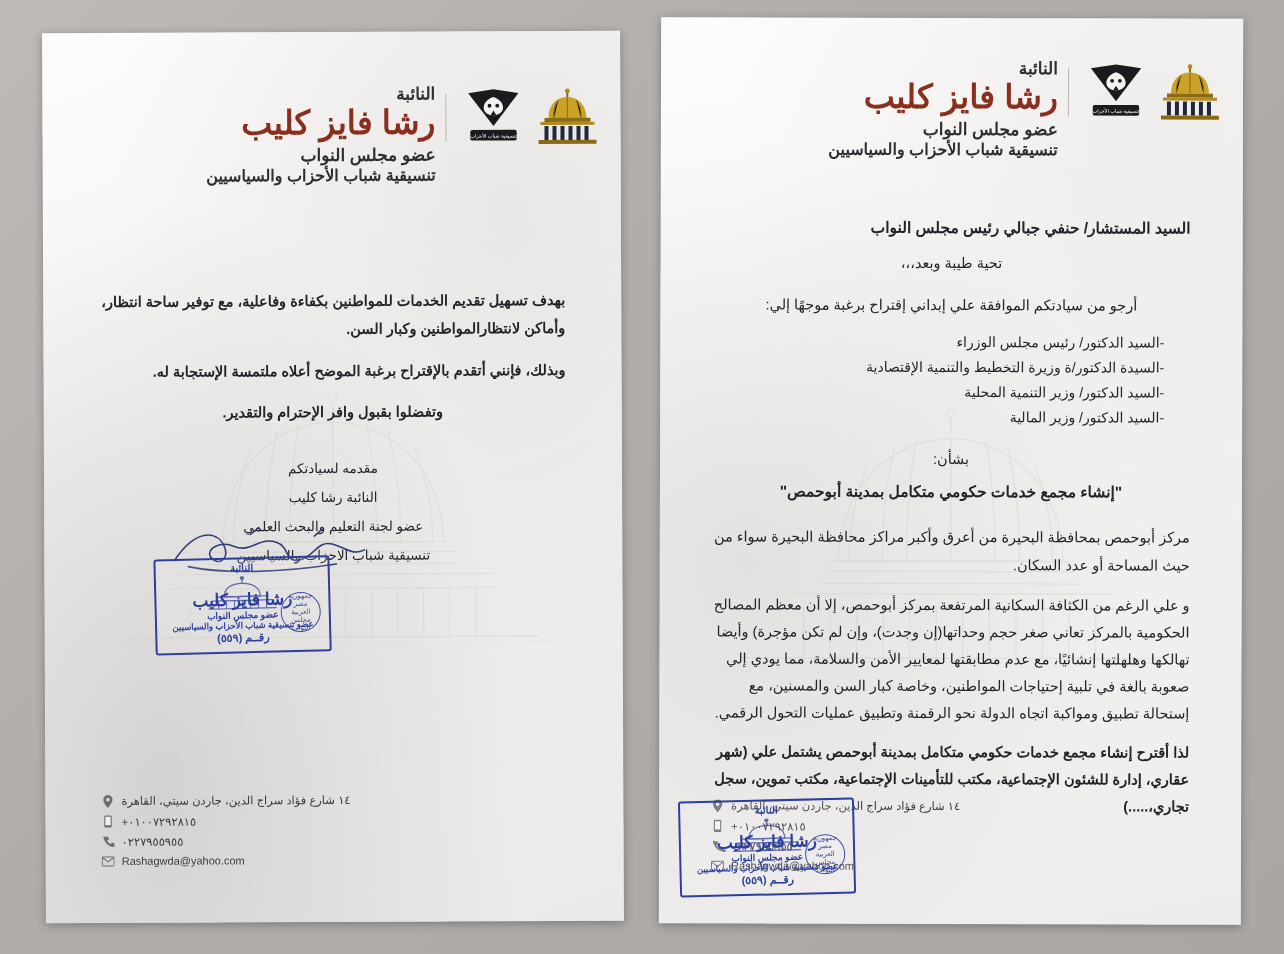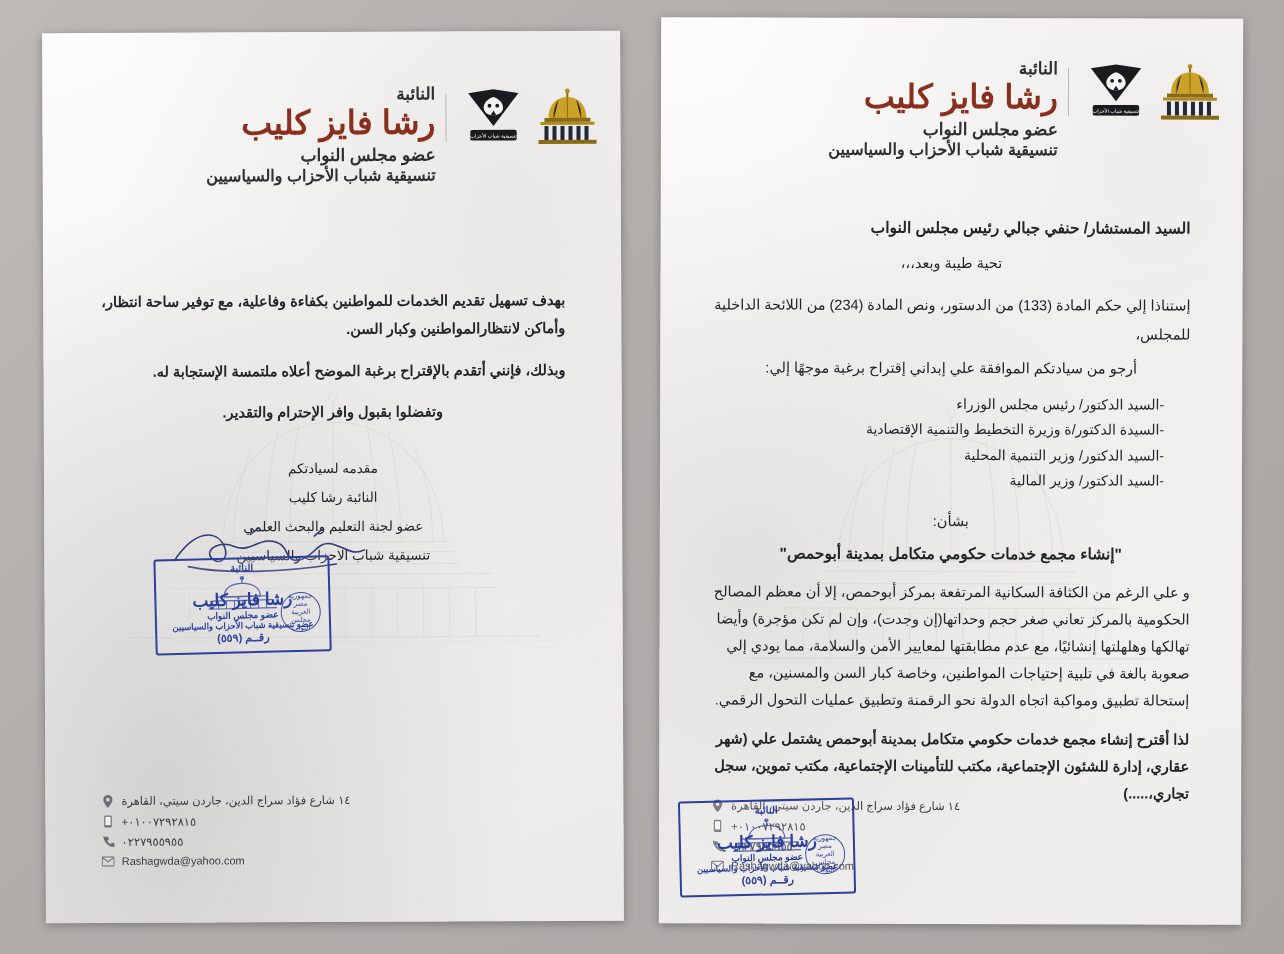--- a/index.html
+++ b/index.html
@@ -468,33 +468,33 @@
             </g>
             <rect x="2" y="52" width="58" height="4" fill="#8a6a14"></rect>
           </svg>
         </div>
       </div>
     </div>
 
     <div class="doc-body" style="top:195px; right:52px; left:52px;">
       <p class="p bold tight" style="font-size:15.5px;">السيد المستشار/ حنفي جبالي رئيس مجلس النواب</p>
       <p class="p center tight" style="margin-bottom:14px;">تحية طيبة وبعد،،،</p>
-      <p class="p tight">إستناذا إلي حكم المادة (133) من الدستور، ونص المادة (234) من اللائحة الداخلية للمجلس،</p>
       <p class="p tight" style="text-align:center; margin-bottom:10px;">أرجو من سيادتكم الموافقة علي إبداني إقتراح برغبة موجهًا إلي:</p>
 
       <div class="indent-r" style="margin-bottom:14px;">
         <p class="list-line">-السيد الدكتور/ رئيس مجلس الوزراء</p>
         <p class="list-line">-السيدة الدكتور/ة وزيرة التخطيط والتنمية الإقتصادية</p>
         <p class="list-line">-السيد الدكتور/ وزير التنمية المحلية</p>
         <p class="list-line">-السيد الدكتور/ وزير المالية</p>
       </div>
 
       <p class="p tight" style="text-align:center; margin-bottom:4px;">بشأن:</p>
       <p class="title-quote">"إنشاء مجمع خدمات حكومي متكامل بمدينة أبوحمص"</p>
 
+      <p class="p" style="margin-top:22px;">مركز أبوحمص بمحافظة البحيرة من أعرق وأكبر مراكز محافظة البحيرة سواء من حيث المساحة أو عدد السكان.</p>
       <p class="p" style="line-height:1.85;">و علي الرغم من الكثافة السكانية المرتفعة بمركز أبوحمص، إلا أن معظم المصالح الحكومية بالمركز تعاني صغر حجم وحداتها(إن وجدت)، وإن لم تكن مؤجرة) وأيضا تهالكها وهلهلتها إنشائيًا، مع عدم مطابقتها لمعايير الأمن والسلامة، مما يودي إلي صعوبة بالغة في تلبية إحتياجات المواطنين، وخاصة كبار السن والمسنين، مع إستحالة تطبيق ومواكبة اتجاه الدولة نحو الرقمنة وتطبيق عمليات التحول الرقمي.</p>
       <p class="p bold" style="line-height:1.85;">لذا أقترح إنشاء مجمع خدمات حكومي متكامل بمدينة أبوحمص يشتمل علي (شهر عقاري، إدارة للشئون الإجتماعية، مكتب للتأمينات الإجتماعية، مكتب تموين، سجل تجاري،.....)</p>
     </div>
 
     <div class="footer" style="bottom:48px; right:52px; left:52px;">
       <div class="f-row">
         <span class="f-ico">
           <svg viewBox="0 0 12 14" fill="#6b6b72">
               <path d="M6 0C3.2 0 1 2.2 1 5c0 3.6 5 9 5 9s5-5.4 5-9c0-2.8-2.2-5-5-5zm0 7a2 2 0 110-4 2 2 0 010 4z"></path>
             </svg>

